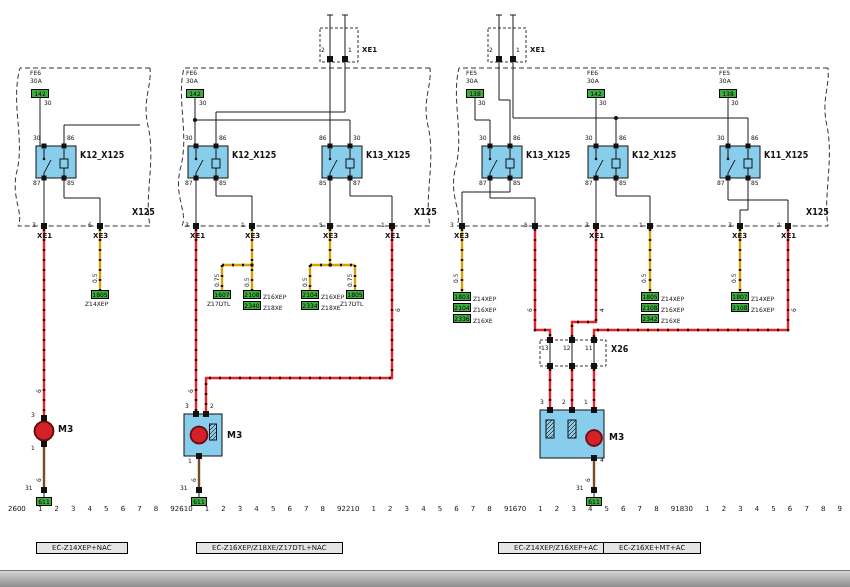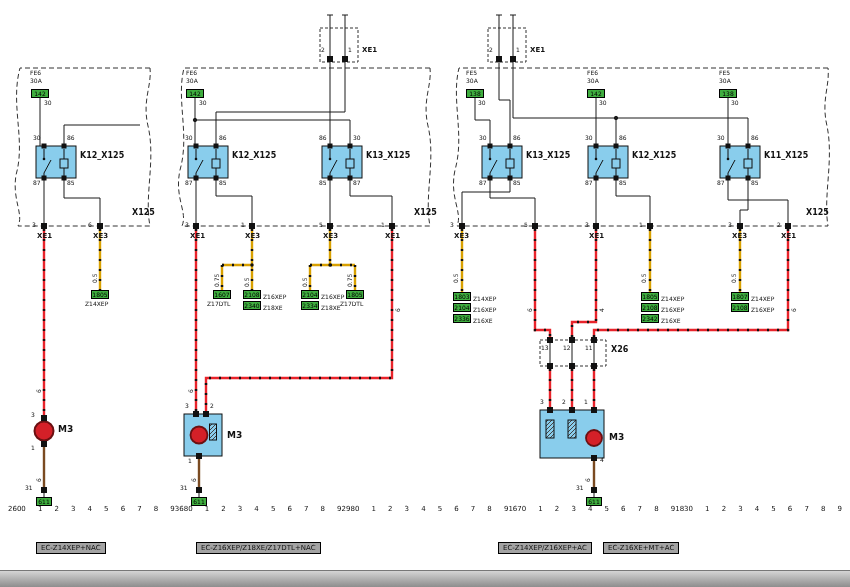--- a/index.html
+++ b/index.html
@@ -11,21 +11,21 @@
   .b7{font-size:7px;font-weight:bold}
   .b8{font-size:8px;font-weight:bold}
   .b9{font-size:9px;font-weight:bold}
   .pre{white-space:pre-line;line-height:8px}
   .vl{white-space:pre-line;line-height:11px;font-size:6px}
   .rot{transform:rotate(-90deg);transform-origin:0 0}
   .gb{position:absolute;width:18px;height:9px;background:#3fae3f;border:1px solid #000;font-size:6px;line-height:7px;text-align:center;color:#000}
   .gb16{width:16px}
   .ruler{position:absolute;left:8px;top:505px;width:834px;display:flex}
   .rgroup{flex:1;display:flex;justify-content:space-between;font-size:7px;color:#111}
-  .vbox{position:absolute;border:1px solid #000;background:#a3a3a3;font-size:7px;line-height:10px;padding:0 4px;white-space:nowrap;color:#111}
+  .vbox{position:absolute;border:1px solid #000;background:#e5e5e5;font-size:7px;line-height:10px;padding:0 15px;white-space:nowrap;color:#111}
   .graybar{position:absolute;left:0;top:570px;width:850px;height:17px;background:linear-gradient(#d4d4d4,#8d8d8d);border-top:1px solid #777}
   
   .k{stroke:#1a1a1a;fill:none;stroke-width:1}
   .dash{stroke:#333;fill:none;stroke-width:1;stroke-dasharray:5 3}
   .dash2{stroke-dasharray:3 2}
   .wr{stroke:#e8232a;stroke-width:2.4;fill:none}
   .wy{stroke:#d8a000;stroke-width:2.4;fill:none}
   .wb{stroke:#7a4a21;stroke-width:2.4;fill:none}
   .ov{stroke:#111;stroke-width:2.4;fill:none;stroke-dasharray:2 8}
   .pin{fill:#111}
@@ -350,33 +350,33 @@
         <span>2</span>
         <span>3</span>
         <span>4</span>
         <span>5</span>
         <span>6</span>
         <span>7</span>
         <span>8</span>
         <span>9</span>
       </div>
       <div class="rgroup">
-        <span>3680</span>
+        <span>2610</span>
         <span>1</span>
         <span>2</span>
         <span>3</span>
         <span>4</span>
         <span>5</span>
         <span>6</span>
         <span>7</span>
         <span>8</span>
         <span>9</span>
       </div>
       <div class="rgroup">
-        <span>2980</span>
+        <span>2210</span>
         <span>1</span>
         <span>2</span>
         <span>3</span>
         <span>4</span>
         <span>5</span>
         <span>6</span>
         <span>7</span>
         <span>8</span>
         <span>9</span>
       </div>

